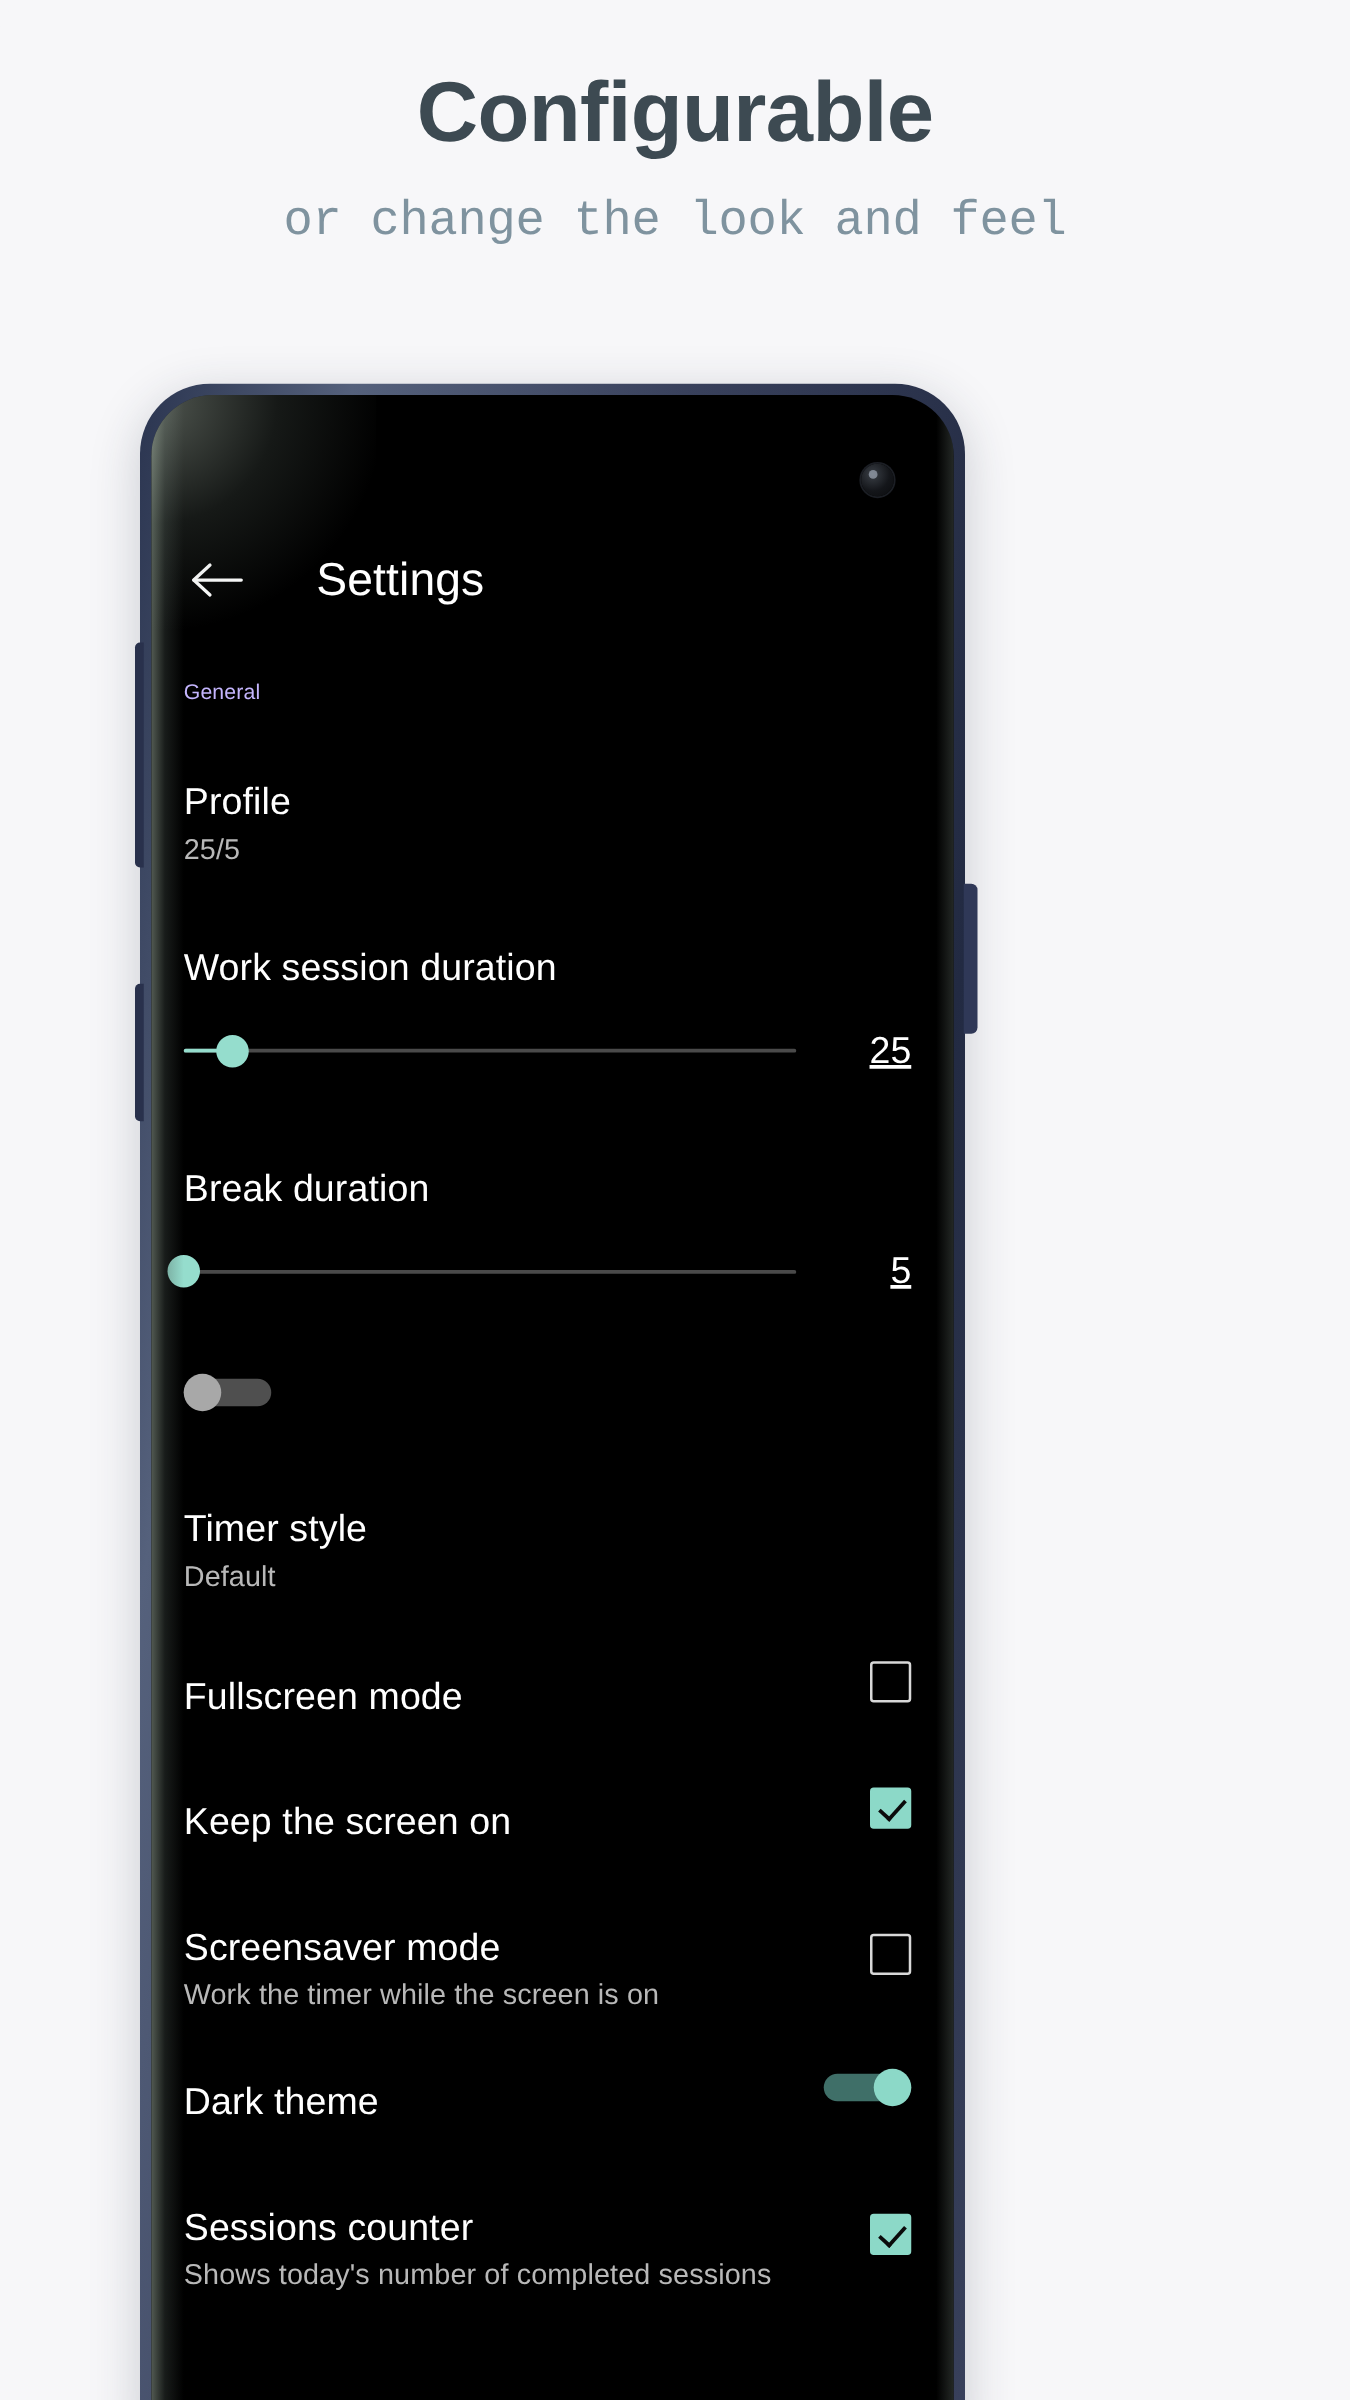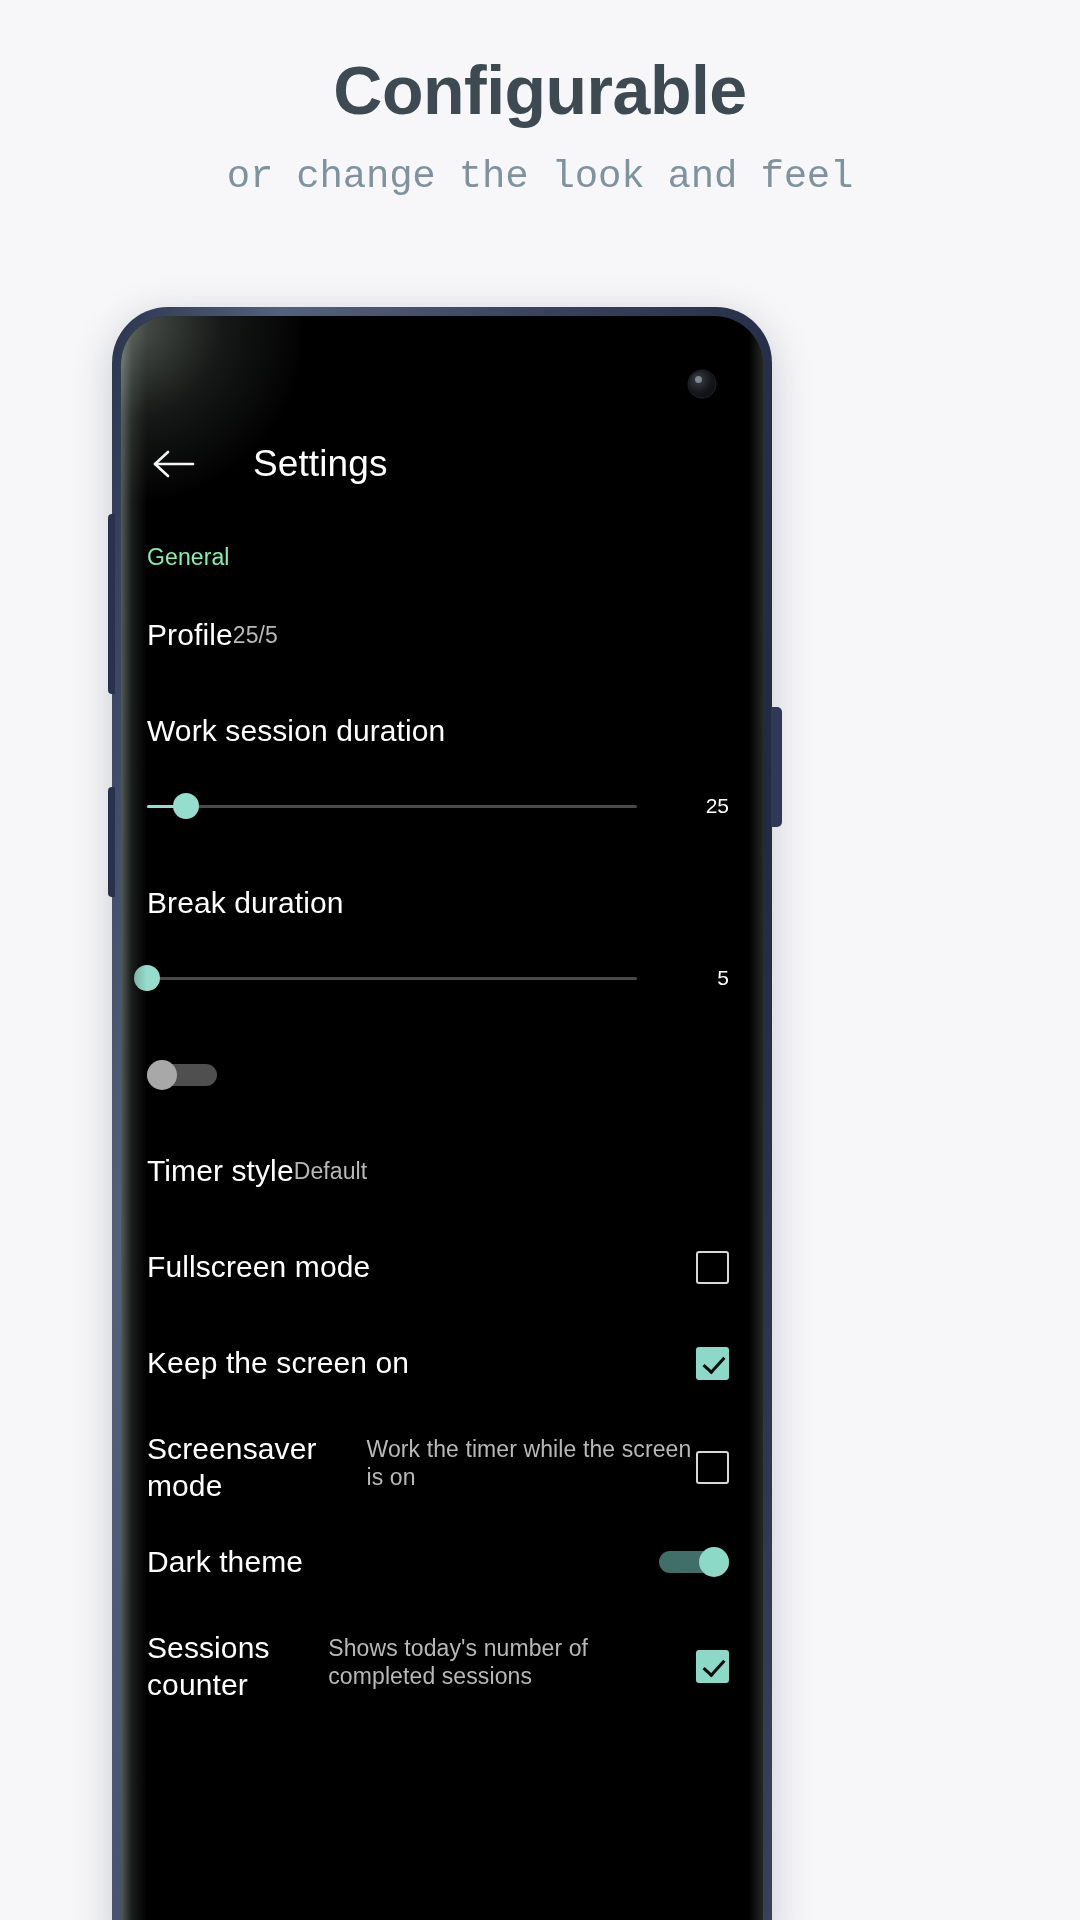--- a/index.html
+++ b/index.html
@@ -147,35 +147,35 @@
   .appbar-title {
     margin-left: 50px;
     font-size: 37px;
     font-weight: 400;
     color: #ffffff;
     letter-spacing: 0.1px;
   }
 
   .section-label {
     margin: 32px 0 0 26px;
-    font-size: 23px;
-    color: #86efac;
+    font-size: 17px;
+    color: #c4b5fd;
     letter-spacing: 0.1px;
   }
 
   .list { margin-top: 18px; }
 
   .row {
     display: flex;
     align-items: center;
     justify-content: space-between;
     padding: 0 34px 0 26px;
     min-height: 56px;
   }
-  .row-texts { display: flex; justify-content: center; }
+  .row-texts { display: flex; flex-direction: column; justify-content: center; margin-top: 24px; }
   .row-title {
     font-size: 30px;
     color: #ffffff;
     font-weight: 400;
     letter-spacing: 0.1px;
     line-height: 1.22;
   }
   .row-sub {
     margin-top: 5px;
     font-size: 23px;
@@ -219,23 +219,24 @@
   .slider-thumb {
     position: absolute;
     width: 26px; height: 26px;
     border-radius: 50%;
     background: #95ddcd;
     transform: translateX(-50%);
   }
   .slider-value {
     width: 92px;
     text-align: right;
-    font-size: 21px;
+    font-size: 30px;
     color: #ffffff;
     flex: 0 0 auto;
+    text-decoration: underline;
   }
 
   
   .toggle {
     position: relative;
     width: 70px; height: 30px;
     border-radius: 15px;
     flex: 0 0 auto;
   }
   .toggle .tr-track {

